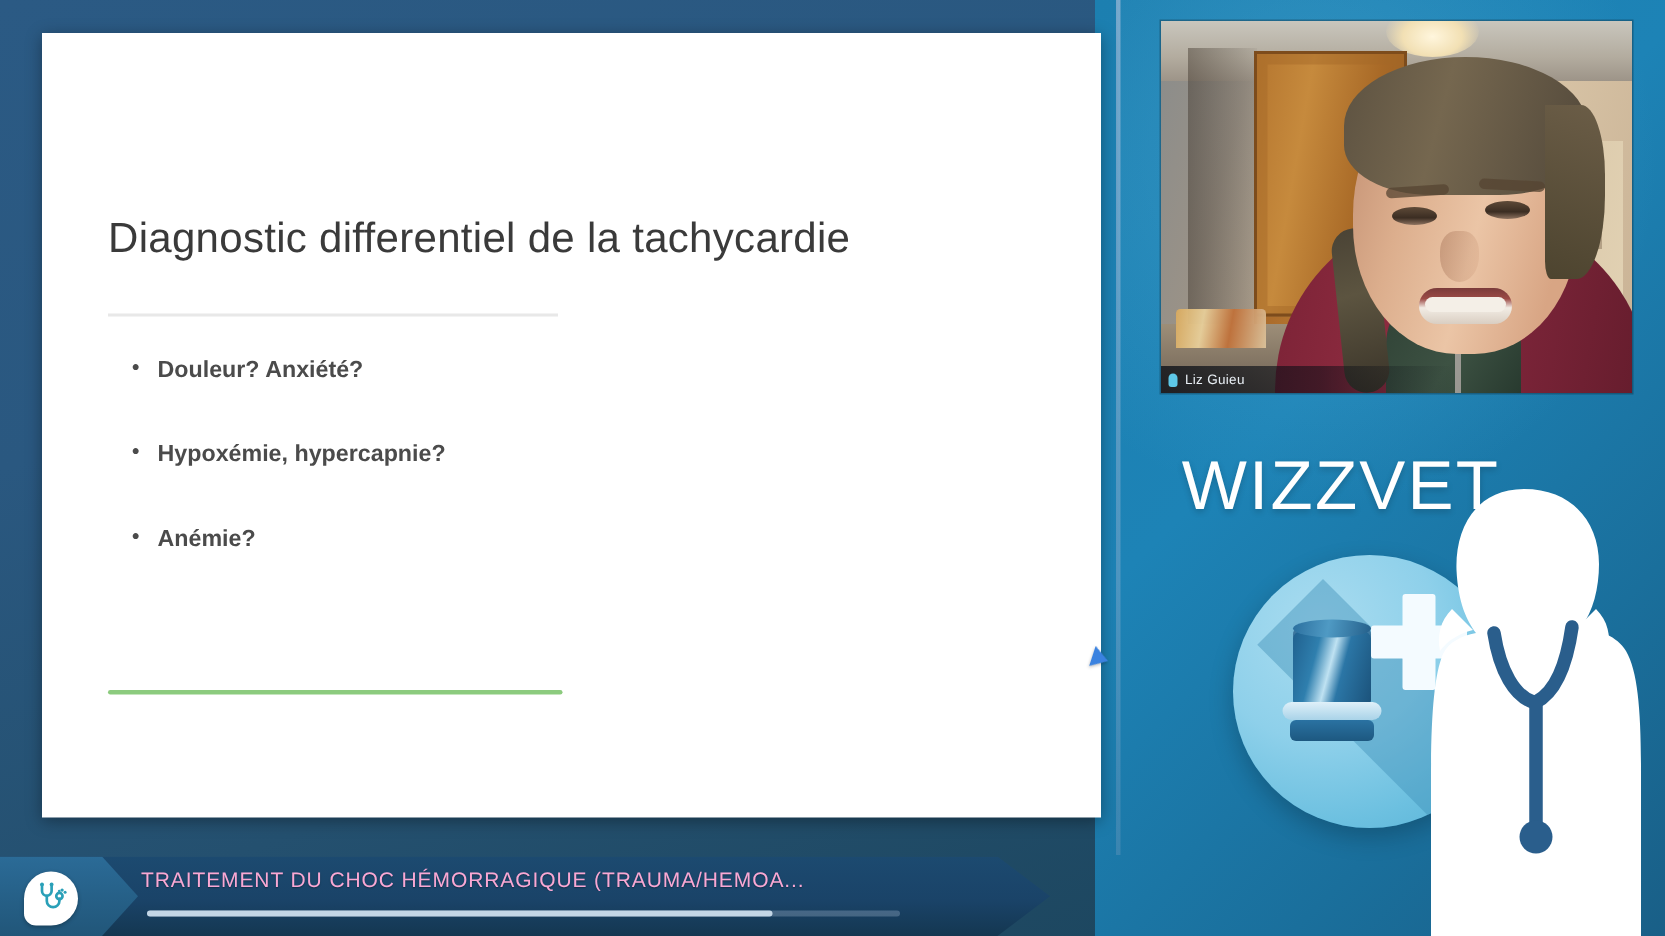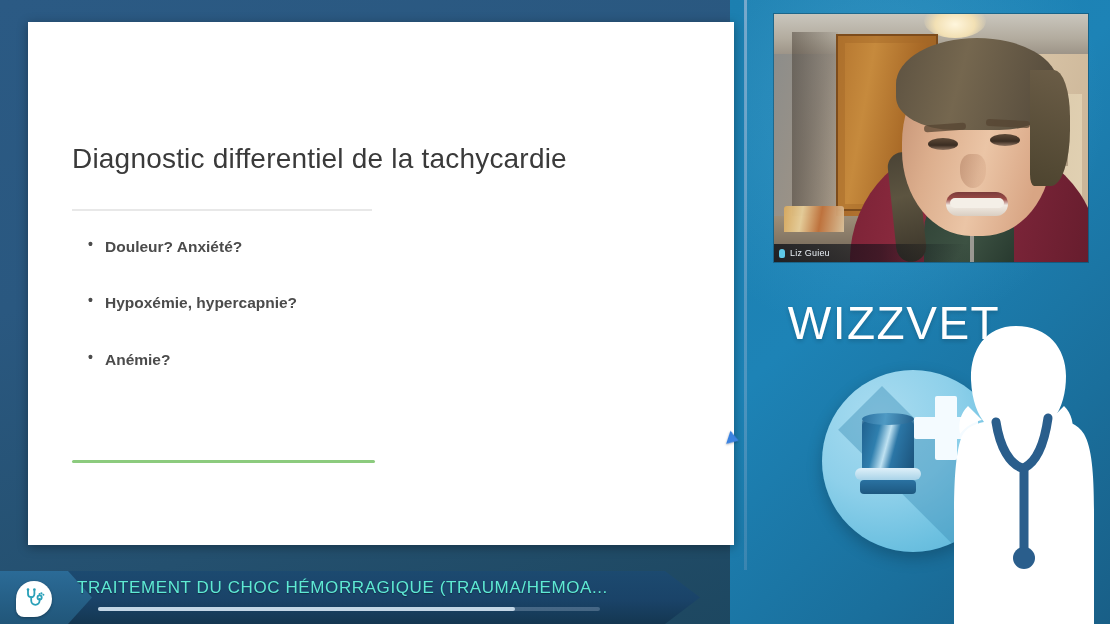--- a/index.html
+++ b/index.html
@@ -401,25 +401,25 @@
     position: absolute;
     left: 16px; top: 581px;
     width: 36px; height: 36px;
     border-radius: 50% 50% 50% 8px;
     background: #ffffff;
     box-shadow: 0 1px 3px rgba(0,0,0,0.3);
   }
   .footer-badge svg { position: absolute; left: 6px; top: 6px; }
   .footer-title {
     position: absolute;
-    left: 77px; top: 578px;
+    left: 94px; top: 578px;
     width: 560px;
-    font-size: 17px;
+    font-size: 14px;
     letter-spacing: 0.6px;
-    color: #5eead4;
+    color: #f9a8d4;
     white-space: nowrap;
     overflow: hidden;
     text-shadow: 0 1px 1px rgba(0,0,0,0.35);
   }
   .progress-track {
     position: absolute;
     left: 98px; top: 607px;
     width: 502px; height: 4px;
     border-radius: 2px;
     background: rgba(190,210,230,0.28);

